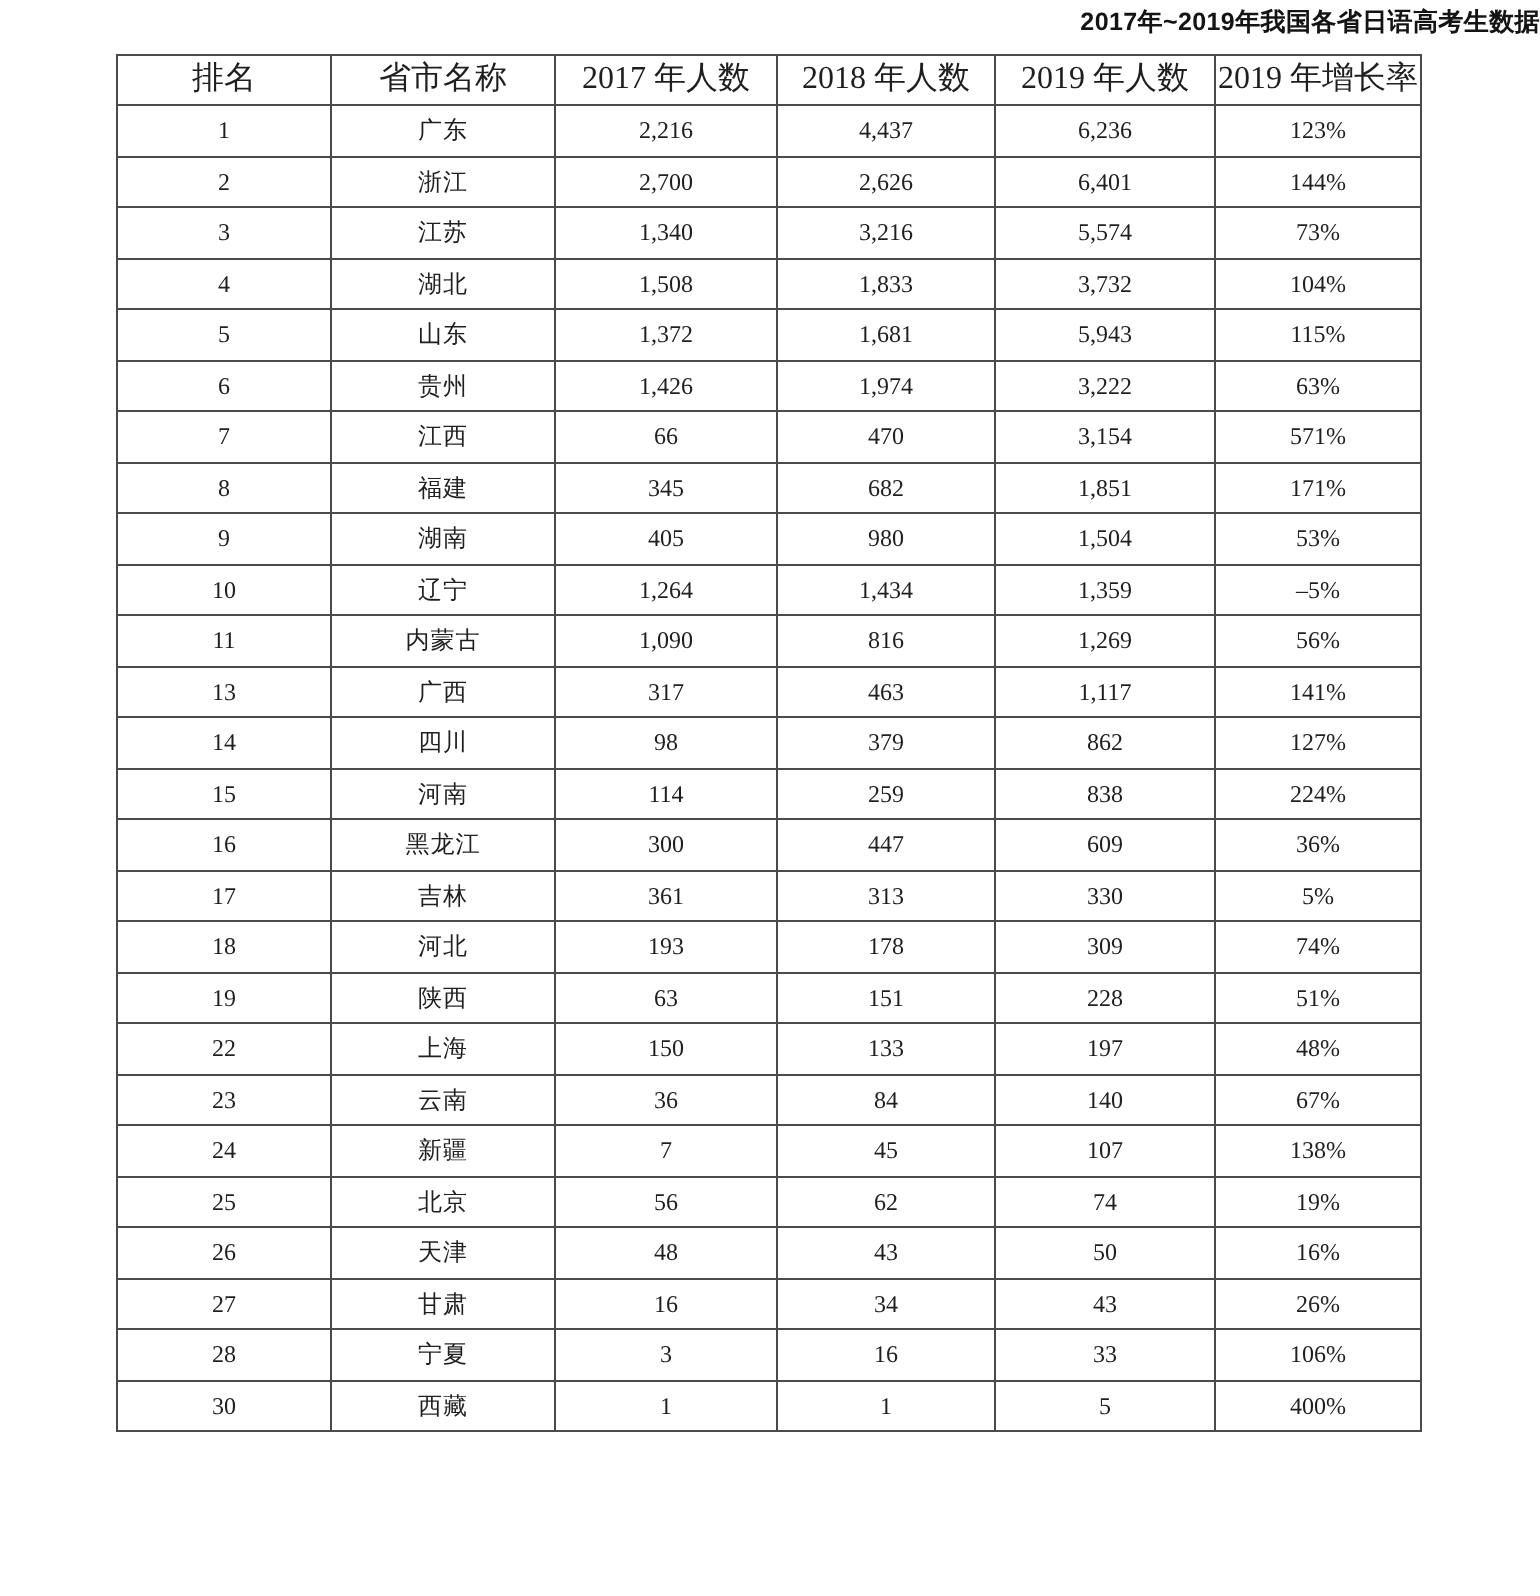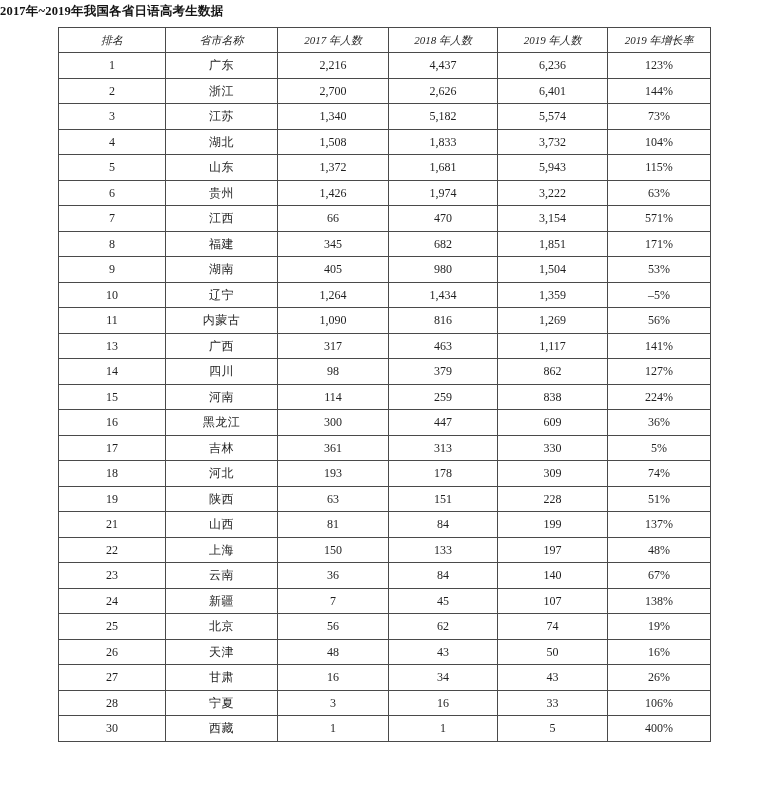--- a/index.html
+++ b/index.html
@@ -14,22 +14,22 @@
     color: #1a1a1a;
     overflow: hidden;
   }
   .page {
     position: relative;
     width: 770px;
     height: 798px;
     box-sizing: border-box;
   }
   .doc-title {
-    text-align: left;
-    font-family: Liberation Serif, serif;
+    text-align: right;
+    font-family: Liberation Sans, sans-serif;
     font-size: 12.5px;
     font-weight: bold;
     color: #141414;
     letter-spacing: 0.2px;
     padding-top: 4px;
     padding-bottom: 4px;
     line-height: 15px;
   }
   .table-wrap {
     position: absolute;
@@ -59,22 +59,21 @@
     line-height: 24.5px;
     padding: 0;
     font-weight: normal;
     color: #1f1f1f;
     white-space: nowrap;
     overflow: hidden;
   }
   table.data thead th {
     height: 24px;
     line-height: 24px;
-    font-size: 11px;
-    font-style: italic;
+    font-size: 16px;
   }
   table.data td.prov-name {
     letter-spacing: 0.5px;
   }
 </style>
 </head>
 <body>
 
 <div class="page">
 
@@ -114,21 +113,21 @@
             <td class="prov-name">浙江</td>
             <td>2,700</td>
             <td>2,626</td>
             <td>6,401</td>
             <td>144%</td>
           </tr>
           <tr>
             <td>3</td>
             <td class="prov-name">江苏</td>
             <td>1,340</td>
-            <td>5,182</td>
+            <td>3,216</td>
             <td>5,574</td>
             <td>73%</td>
           </tr>
           <tr>
             <td>4</td>
             <td class="prov-name">湖北</td>
             <td>1,508</td>
             <td>1,833</td>
             <td>3,732</td>
             <td>104%</td>
@@ -239,28 +238,20 @@
           </tr>
           <tr>
             <td>19</td>
             <td class="prov-name">陕西</td>
             <td>63</td>
             <td>151</td>
             <td>228</td>
             <td>51%</td>
           </tr>
           <tr>
-            <td>21</td>
-            <td class="prov-name">山西</td>
-            <td>81</td>
-            <td>84</td>
-            <td>199</td>
-            <td>137%</td>
-          </tr>
-          <tr>
             <td>22</td>
             <td class="prov-name">上海</td>
             <td>150</td>
             <td>133</td>
             <td>197</td>
             <td>48%</td>
           </tr>
           <tr>
             <td>23</td>
             <td class="prov-name">云南</td>

